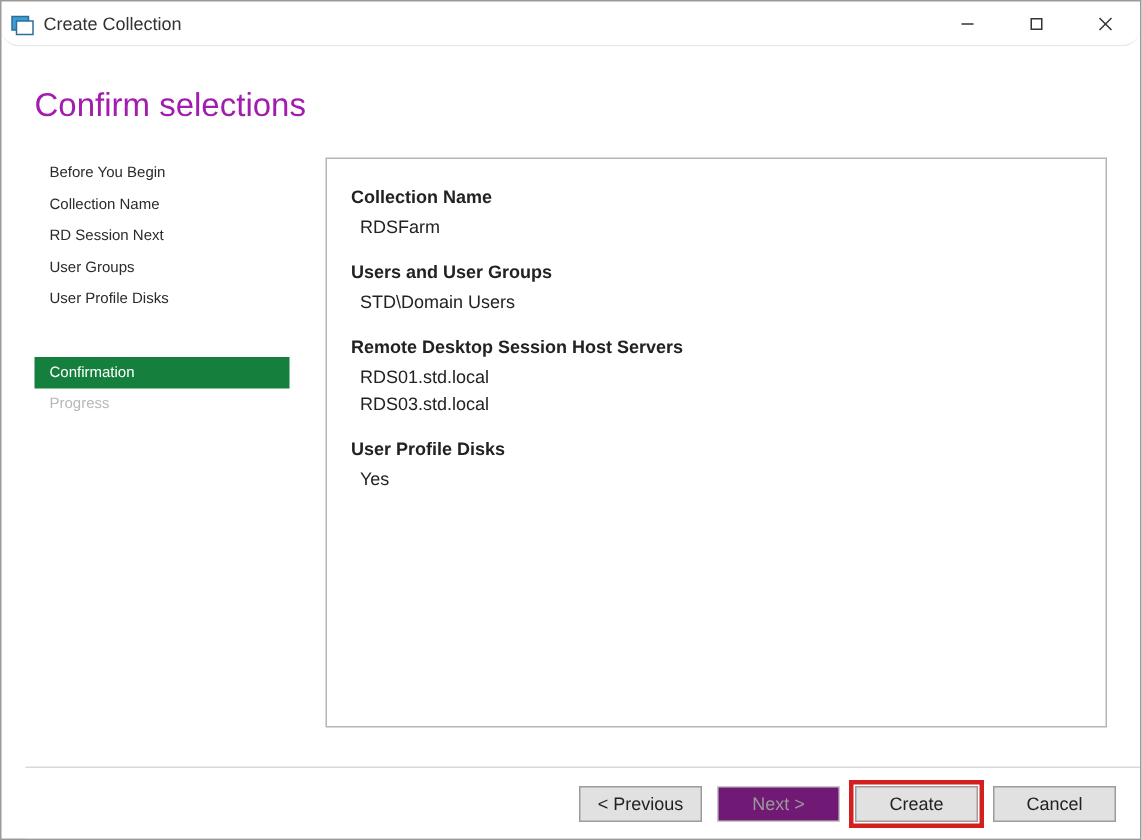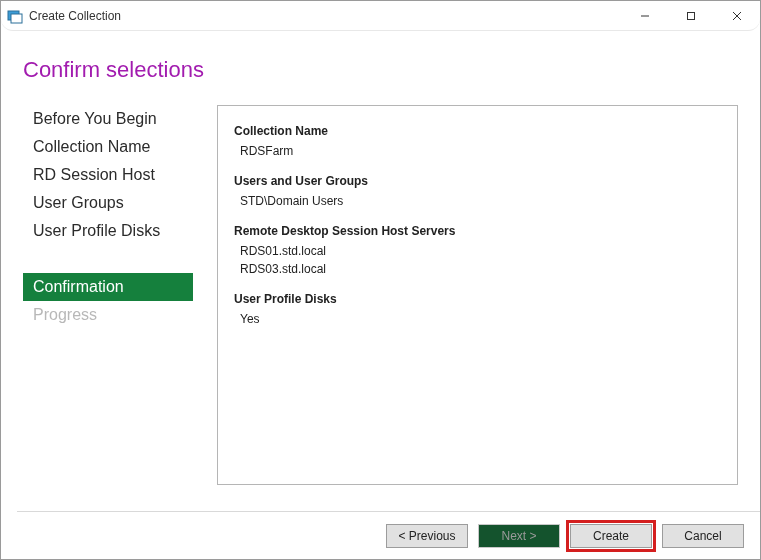--- a/index.html
+++ b/index.html
@@ -49,21 +49,21 @@
   .split {
     display:flex;
     gap: 24px;
   }
   .nav {
     width: 170px;
     flex: 0 0 170px;
   }
   .nav-item {
     padding: 5px 10px;
-    font-size: 16px;
+    font-size: 10px;
     color: #2b2b2b;
     cursor: default;
   }
   .nav-item.selected {
     background: #15803d;
     color: #fff;
     margin-top: 28px;
   }
   .nav-item.disabled {
     color: #b8b8b8;
@@ -105,21 +105,21 @@
     background: #e1e1e1;
     font-size: 12px;
     color:#222;
     display:inline-flex; align-items:center; justify-content:center;
     padding: 0 10px;
     cursor: pointer;
   }
   .btn.disabled {
     color:#9a9a9a;
     border-color:#c8c8c8;
-    background:#14532d;
+    background:#701a75;
     cursor: default;
   }
   .btn.primary-outline {
     outline: 3px solid #d41f1f;
     outline-offset: 1px;
   }
 </style>
 </head>
 <body>
 
@@ -151,21 +151,21 @@
   </div>
 </div>
 
 <div class="content">
   <div class="page-title">Confirm selections</div>
 
   <div class="split">
     <div class="nav">
       <div class="nav-item">Before You Begin</div>
       <div class="nav-item">Collection Name</div>
-      <div class="nav-item">RD Session Host</div>
+      <div class="nav-item">RD Session Next</div>
       <div class="nav-item">User Groups</div>
       <div class="nav-item">User Profile Disks</div>
       <div class="nav-item selected">Confirmation</div>
       <div class="nav-item disabled">Progress</div>
     </div>
 
     <div class="panel">
       <div class="section-label">Collection Name</div>
       <div class="section-value">
         <div class="row">RDSFarm</div>

